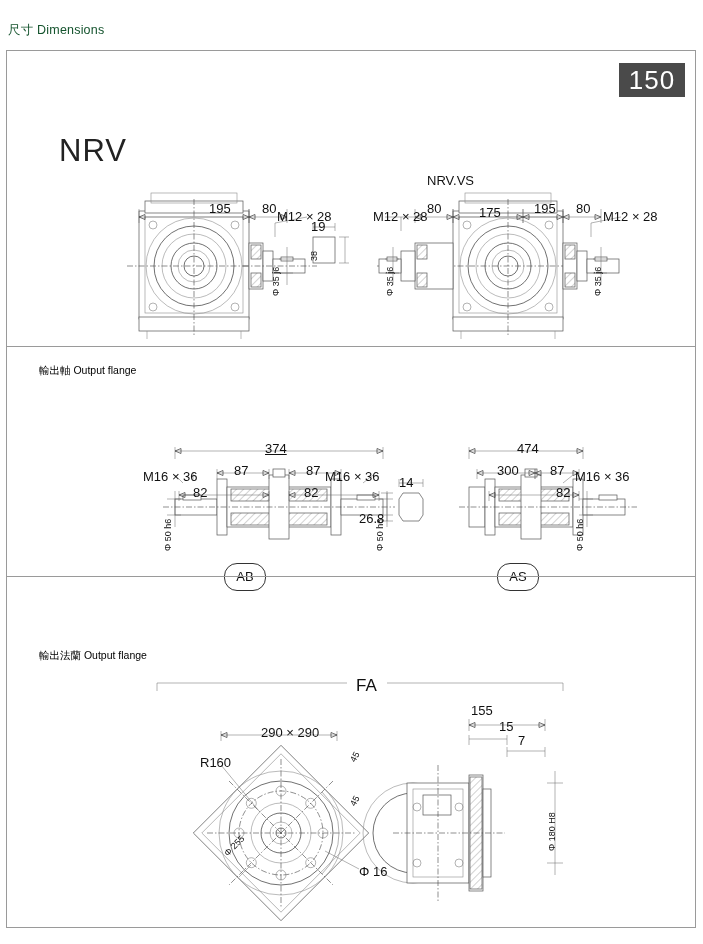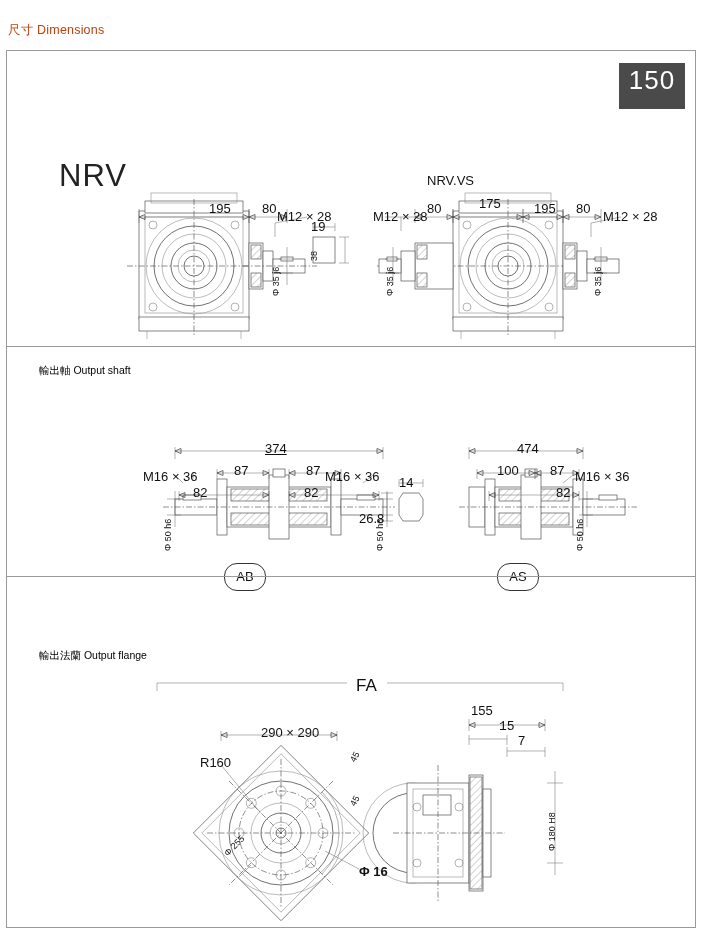--- a/index.html
+++ b/index.html
@@ -1,23 +1,23 @@
 <!DOCTYPE html>
 <html><head>
 <meta charset="utf-8">
 <style>
   html,body{margin:0;padding:0;background:#ffffff;}
   body{width:703px;height:944px;font-family:"Liberation Sans",sans-serif;color:#000;position:relative;}
   .page{position:absolute;left:0;top:0;width:703px;height:944px;}
-  .page-title{position:absolute;left:8px;top:22px;font-size:12.5px;color:#c2410c;letter-spacing:0.2px;}
+  .page-title{position:absolute;left:8px;top:22px;font-size:12.5px;color:#14532d;letter-spacing:0.2px;}
   .frame{position:absolute;left:6px;top:50px;width:690px;height:878px;border:1px solid #9a9a9a;box-sizing:border-box;}
   .divider{position:absolute;left:0;width:100%;height:0;border-top:1px solid #9a9a9a;}
   .sec-label{position:absolute;font-size:10.5px;color:#000;}
   .big-title{position:absolute;font-size:31px;font-weight:normal;letter-spacing:1px;color:#222;}
-  .badge{position:absolute;right:10px;top:12px;width:66px;height:46px;background:#4a4a4a;color:#fff;
+  .badge{position:absolute;right:10px;top:12px;width:66px;height:34px;background:#4a4a4a;color:#fff;
          font-size:26px;line-height:34px;text-align:center;letter-spacing:1px;}
   .sub-title{position:absolute;font-size:13px;color:#111;}
   .mid-title{position:absolute;font-size:17px;color:#111;}
   .dim{position:absolute;font-size:13px;color:#111;white-space:nowrap;}
   .dimv{position:absolute;font-size:9px;color:#111;white-space:nowrap;transform-origin:left top;transform:rotate(-90deg);}
   .dimrot45{position:absolute;font-size:9px;color:#111;white-space:nowrap;transform-origin:left top;}
   .circ-label{position:absolute;width:40px;height:26px;border:1px solid #333;border-radius:13px;
               font-size:13px;line-height:26px;text-align:center;color:#111;background:#fff;}
   svg{position:absolute;left:0;top:0;overflow:visible;}
   .ln{stroke:#333;stroke-width:0.7;fill:none;}
@@ -29,21 +29,21 @@
 </style>
 </head>
 <body>
 
 <div class="page">
 
   <div class="page-title">尺寸 Dimensions</div>
 
   <div class="frame">
 
-    <div class="big-title" style="left:52px; top:82px;margin-top:25px;">NRV</div>
+    <div class="big-title" style="left:52px; top:82px;">NRV</div>
     <div class="badge">150</div>
 
     <div class="sub-title" style="left:420px; top:122px;">NRV.VS</div>
 
     <svg width="690" height="878">
       <defs>
         <pattern id="hatchpat" width="5" height="5" patternTransform="rotate(45)" patternUnits="userSpaceOnUse">
           <line x1="0" y1="0" x2="0" y2="5" stroke="#666" stroke-width="0.6"></line>
         </pattern>
         <pattern id="hatchpat2" width="5" height="5" patternTransform="rotate(-45)" patternUnits="userSpaceOnUse">
@@ -166,30 +166,30 @@
     <div class="dim" style="left:202px; top:150px;">195</div>
     <div class="dim" style="left:255px; top:150px;">80</div>
     <div class="dim" style="left:270px; top:158px;">M12 × 28</div>
     <div class="dimv" style="left:264px; top:245px;">Φ 35 j6</div>
 
     <div class="dim" style="left:304px; top:168px;">19</div>
     <div class="dimv" style="left:302px; top:210px;">38</div>
 
     <div class="dim" style="left:366px; top:158px;">M12 × 28</div>
     <div class="dim" style="left:420px; top:150px;">80</div>
-    <div class="dim" style="left:472px; top:145px;">175</div>
+    <div class="dim" style="left:472px; top:154px;">175</div>
     <div class="dim" style="left:527px; top:150px;">195</div>
     <div class="dim" style="left:569px; top:150px;">80</div>
     <div class="dim" style="left:596px; top:158px;">M12 × 28</div>
     <div class="dimv" style="left:378px; top:245px;">Φ 35 j6</div>
     <div class="dimv" style="left:586px; top:245px;">Φ 35 j6</div>
 
     <div class="divider" style="top:295px;"></div>
 
-    <div class="sec-label" style="left:32px; top:313px;">輸出軸 Output shaft</div>
+    <div class="sec-label" style="left:32px; top:313px;">輸出軸 Output flange</div>
 
     <svg width="690" height="878">
 
       <g transform="translate(168,400)">
 
         <rect class="fillw" x="0" y="48" width="42" height="16"></rect>
 
         <rect class="fillw" x="42" y="28" width="10" height="56"></rect>
         <rect class="fillw" x="52" y="36" width="104" height="40"></rect>
         <rect class="fillw" x="156" y="28" width="10" height="56"></rect>
@@ -268,21 +268,21 @@
     <div class="dim" style="left:297px; top:434px;">82</div>
     <div class="dim" style="left:136px; top:418px;">M16 × 36</div>
     <div class="dim" style="left:318px; top:418px;">M16 × 36</div>
     <div class="dimv" style="left:156px; top:500px;">Φ 50 h6</div>
     <div class="dimv" style="left:368px; top:500px;">Φ 50 h6</div>
 
     <div class="dim" style="left:392px; top:424px;">14</div>
     <div class="dim" style="left:352px; top:460px;">26.8</div>
 
     <div class="dim" style="left:510px; top:390px;">474</div>
-    <div class="dim" style="left:490px; top:412px;">100</div>
+    <div class="dim" style="left:490px; top:412px;">300</div>
     <div class="dim" style="left:543px; top:412px;">87</div>
     <div class="dim" style="left:549px; top:434px;">82</div>
     <div class="dim" style="left:568px; top:418px;">M16 × 36</div>
     <div class="dimv" style="left:568px; top:500px;">Φ 50 h6</div>
 
     <div class="circ-label" style="left:217px; top:512px;">AB</div>
     <div class="circ-label" style="left:490px; top:512px;">AS</div>
 
     <div class="divider" style="top:525px;"></div>
 
@@ -363,21 +363,21 @@
 
         <path class="lnt" d="M540 732 L556 732 M540 812 L556 812 M548 720 L548 824"></path>
       </g>
     </svg>
 
     <div class="dim" style="left:254px; top:674px;">290 × 290</div>
     <div class="dim" style="left:193px; top:704px;">R160</div>
     <div class="dimrot45" style="left:341px; top:708px; transform:rotate(-62deg);">45</div>
     <div class="dimrot45" style="left:341px; top:752px; transform:rotate(-62deg);">45</div>
     <div class="dimrot45" style="left:215px; top:800px; transform:rotate(-45deg);">Φ 255</div>
-    <div class="dim" style="left:352px; top:813px;font-weight:bold;">Φ 16</div>
+    <div class="dim" style="left:352px; top:813px;">Φ 16</div>
 
     <div class="dim" style="left:464px; top:652px;">155</div>
-    <div class="dim" style="left:492px; top:668px;font-family:Liberation Mono, monospace;">15</div>
+    <div class="dim" style="left:492px; top:668px;">15</div>
     <div class="dim" style="left:511px; top:682px;">7</div>
     <div class="dimv" style="left:540px; top:800px;">Φ 180 H8</div>
 
   </div>
 </div>
 
 </body></html>

